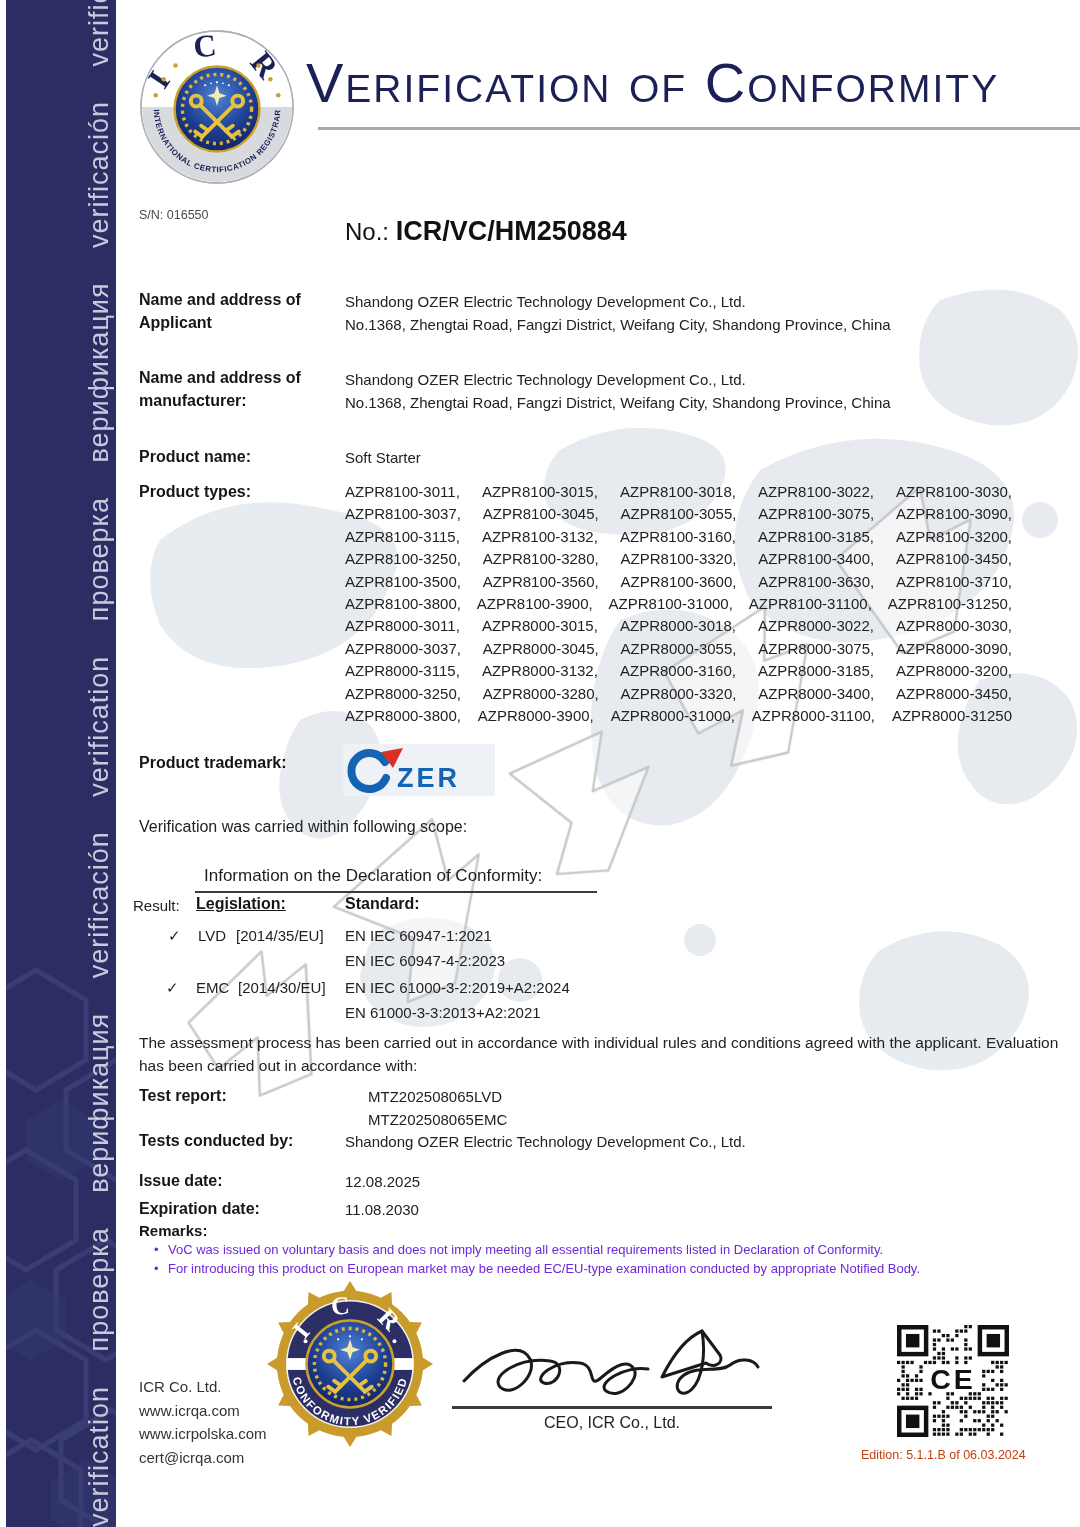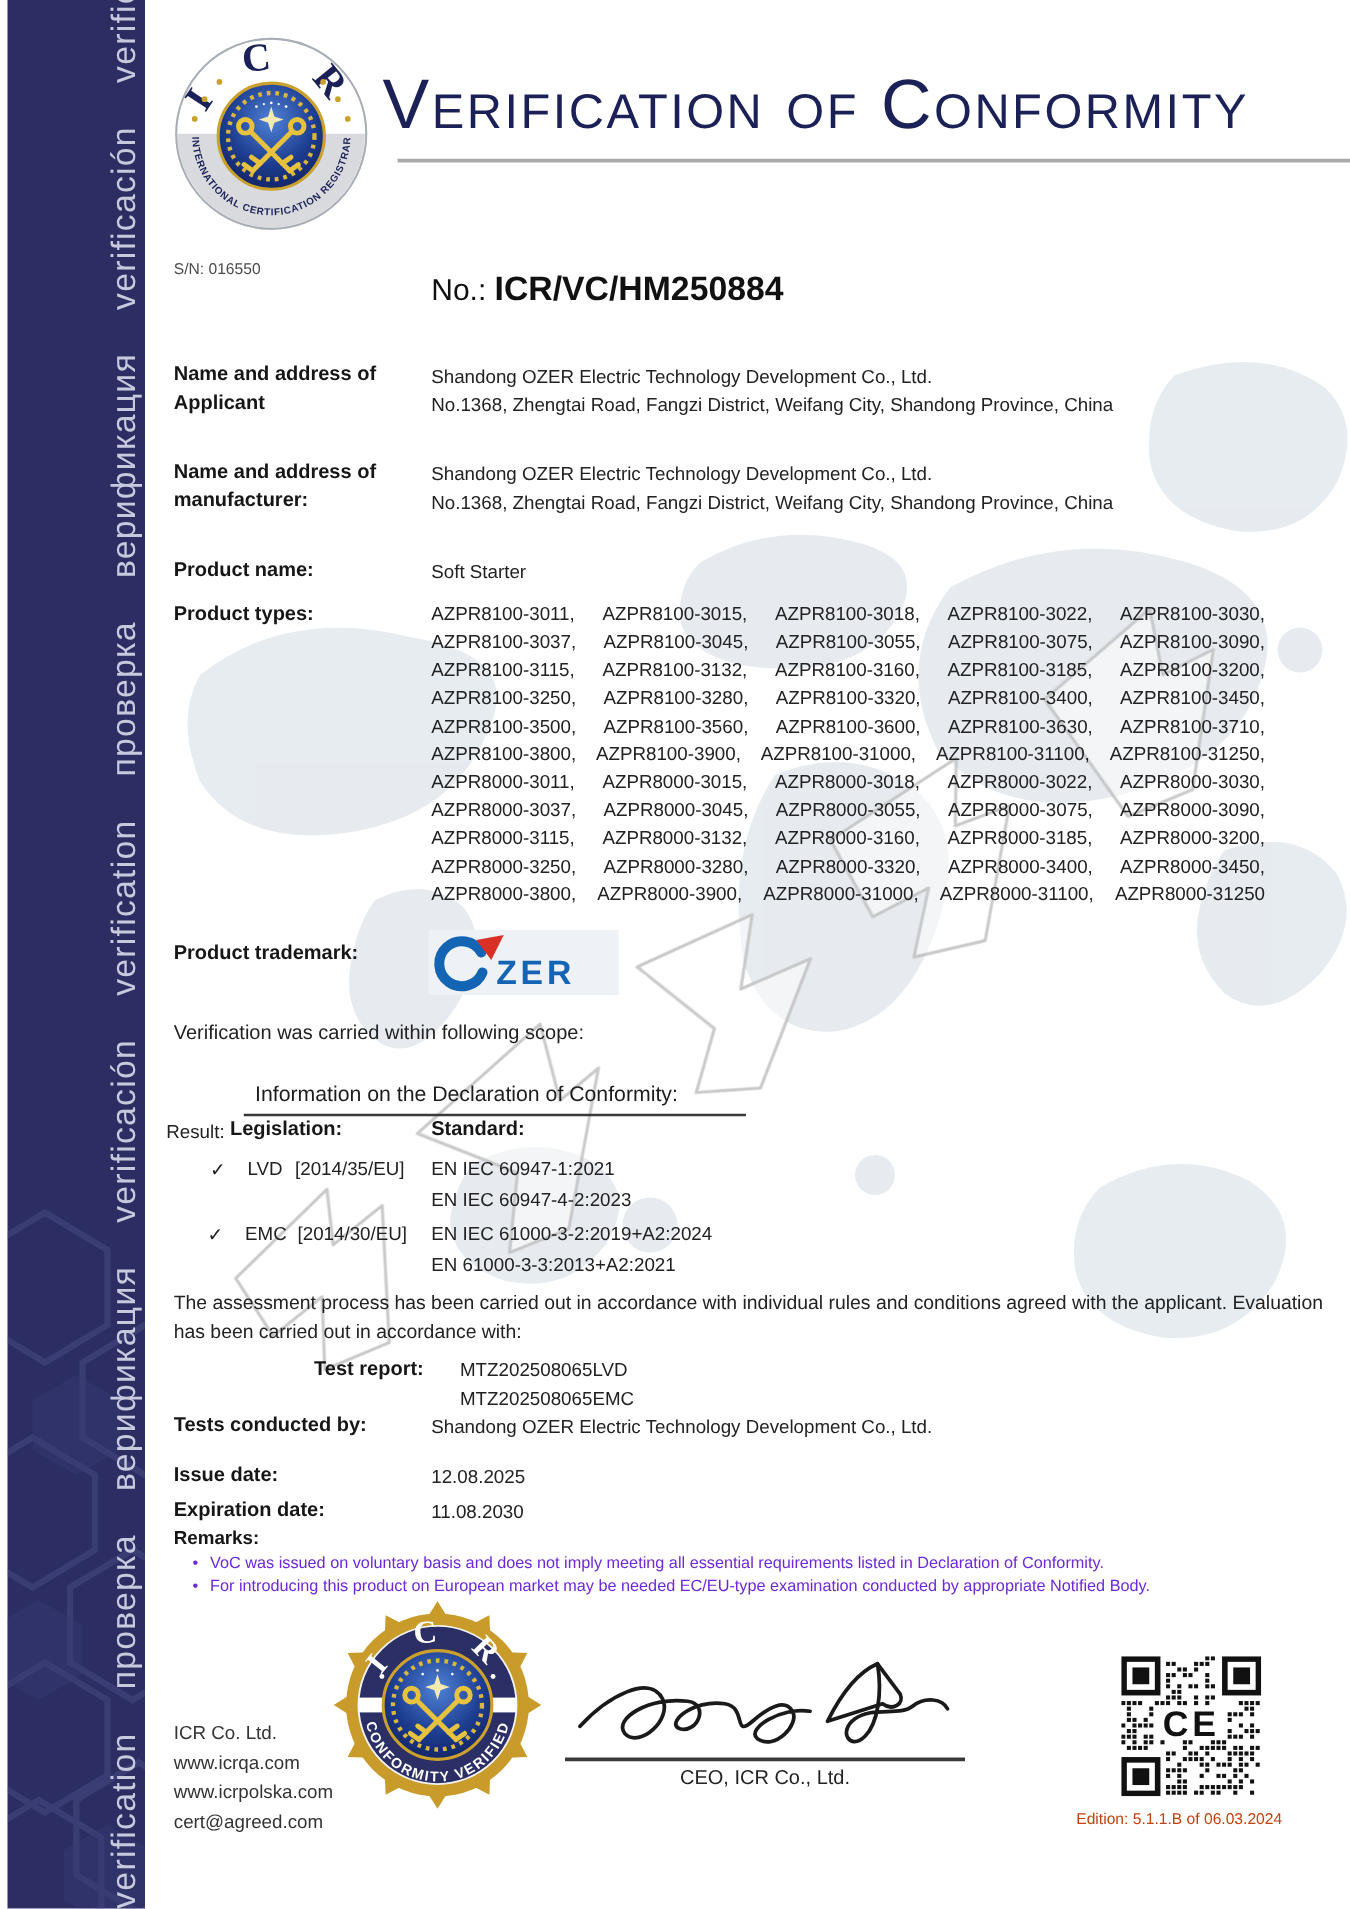--- a/index.html
+++ b/index.html
@@ -183,38 +183,38 @@
       <polygon points="38,8 60,4 50,24" fill="#d93025"></polygon>
       <text x="54" y="43" font-size="27" font-weight="bold" fill="#1464b4" letter-spacing="3">ZER</text>
     </svg>
   </div>
 
   <div class="scope">Verification was carried within following scope:</div>
 
   <div class="decl-heading">Information on the Declaration of Conformity:</div>
   <div class="decl-rule"></div>
   <div class="small-cell" style="left:133px;top:897px;">Result:</div>
-  <div class="small-cell bold-cell" style="left:184px;top:895px;">Legislation:</div>
+  <div class="small-cell bold-cell" style="left:196px;top:895px;text-decoration:underline;">Legislation:</div>
   <div class="small-cell bold-cell" style="left:345px;top:895px;">Standard:</div>
 
   <div class="small-cell check" style="left:168px;top:927px;">✓</div>
   <div class="small-cell" style="left:198px;top:927px;">LVD</div>
   <div class="small-cell" style="left:236px;top:927px;">[2014/35/EU]</div>
   <div class="small-cell" style="left:345px;top:927px;">EN IEC 60947-1:2021</div>
   <div class="small-cell" style="left:345px;top:952px;">EN IEC 60947-4-2:2023</div>
 
   <div class="small-cell check" style="left:166px;top:979px;">✓</div>
   <div class="small-cell" style="left:196px;top:979px;">EMC</div>
   <div class="small-cell" style="left:238px;top:979px;">[2014/30/EU]</div>
   <div class="small-cell" style="left:345px;top:979px;">EN IEC 61000-3-2:2019+A2:2024</div>
   <div class="small-cell" style="left:345px;top:1004px;">EN 61000-3-3:2013+A2:2021</div>
 
   <div class="para">The assessment process has been carried out in accordance with individual rules and conditions agreed with the applicant. Evaluation has been carried out in accordance with:</div>
 
-  <div class="abs lbl" style="left:139px;top:1085px;text-align:right;">Test report:</div>
+  <div class="abs lbl" style="left:139px;top:1085px;">Test report:</div>
   <div class="abs val" style="left:345px;top:1086px;margin-left:23px;">
     <div>MTZ202508065LVD</div>
     <div>MTZ202508065EMC</div>
   </div>
   <div class="abs lbl" style="left:139px;top:1130px;">Tests conducted by:</div>
   <div class="abs val" style="left:345px;top:1131px;">Shandong OZER Electric Technology Development Co., Ltd.</div>
 
   <div class="abs lbl" style="left:139px;top:1170px;">Issue date:</div>
   <div class="abs val" style="left:345px;top:1171px;">12.08.2025</div>
   <div class="abs lbl" style="left:139px;top:1198px;">Expiration date:</div>
@@ -478,16 +478,16 @@
         <rect x="101.2" y="105.6" width="3.2" height="3.2"></rect>
       </g>
     <text x="55" y="63" text-anchor="middle" font-size="28" font-weight="bold" fill="#111111" letter-spacing="3">CE</text>
   </svg>
   <div class="edition">Edition: 5.1.1.B of 06.03.2024</div>
 
   <div class="footer-block">
     <div class="footer-line">ICR Co. Ltd.</div>
     <div class="footer-line">www.icrqa.com</div>
     <div class="footer-line">www.icrpolska.com</div>
-    <div class="footer-line">cert@agreed.com</div>
+    <div class="footer-line">cert@icrqa.com</div>
   </div>
 
 </div>
 
 </body></html>

